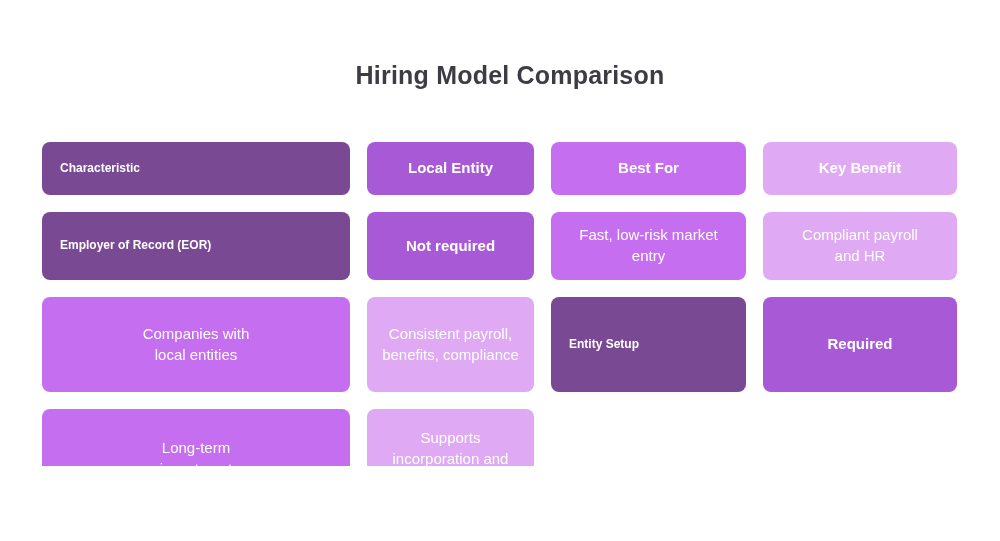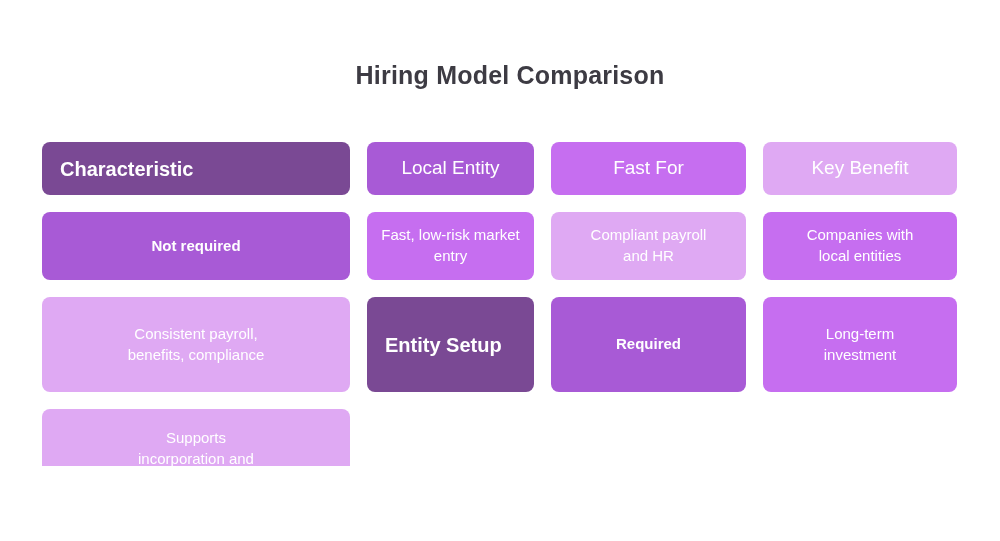--- a/index.html
+++ b/index.html
@@ -49,46 +49,47 @@
   }
   .c1 { background: var(--col-characteristic, #7a4994); }
   .c2 { background: var(--col-local-entity, #a85ad6); font-weight: bold; }
   .c3 { background: var(--col-best-for, #c66ef0); }
   .c4 { background: var(--col-key-benefit, #dfa9f3); }
   .label {
     justify-content: flex-start;
     text-align: right;
     padding: 0 18px;
     font-weight: 700;
-    font-size: 20px;
+    font-size: 12px;
     line-height: 1.3;
   }
   .head {
-    font-weight: 400;
-    font-size: 19px;
+    font-weight: 700;
+    font-size: 15px;
   }
   .body-cell {
     font-size: 15px;
     padding: 0 12px;
   }
 </style>
 </head>
 <body>
 
 <div class="canvas">
 
   <div class="title">Hiring Model Comparison</div>
 
   <div class="grid">
 
     <div class="cell c1 label">Characteristic</div>
     <div class="cell c2 head">Local Entity</div>
-    <div class="cell c3 head">Fast For</div>
+    <div class="cell c3 head">Best For</div>
     <div class="cell c4 head">Key Benefit</div>
 
+    <div class="cell c1 label">Employer of Record (EOR)</div>
     <div class="cell c2 body-cell">Not required</div>
     <div class="cell c3 body-cell">Fast, low-risk market
 entry</div>
     <div class="cell c4 body-cell">Compliant payroll
 and HR</div>
 
     <div class="cell c3 body-cell">Companies with
 local entities</div>
     <div class="cell c4 body-cell">Consistent payroll,
 benefits, compliance</div>

